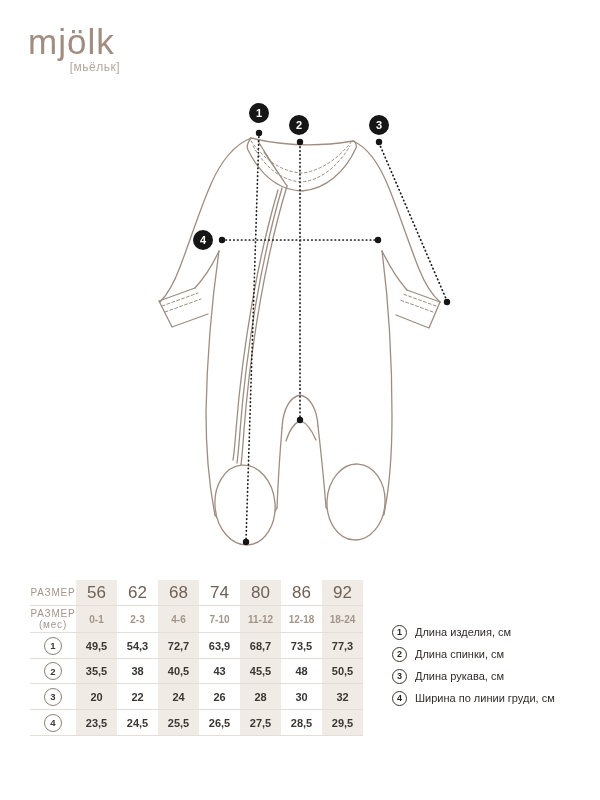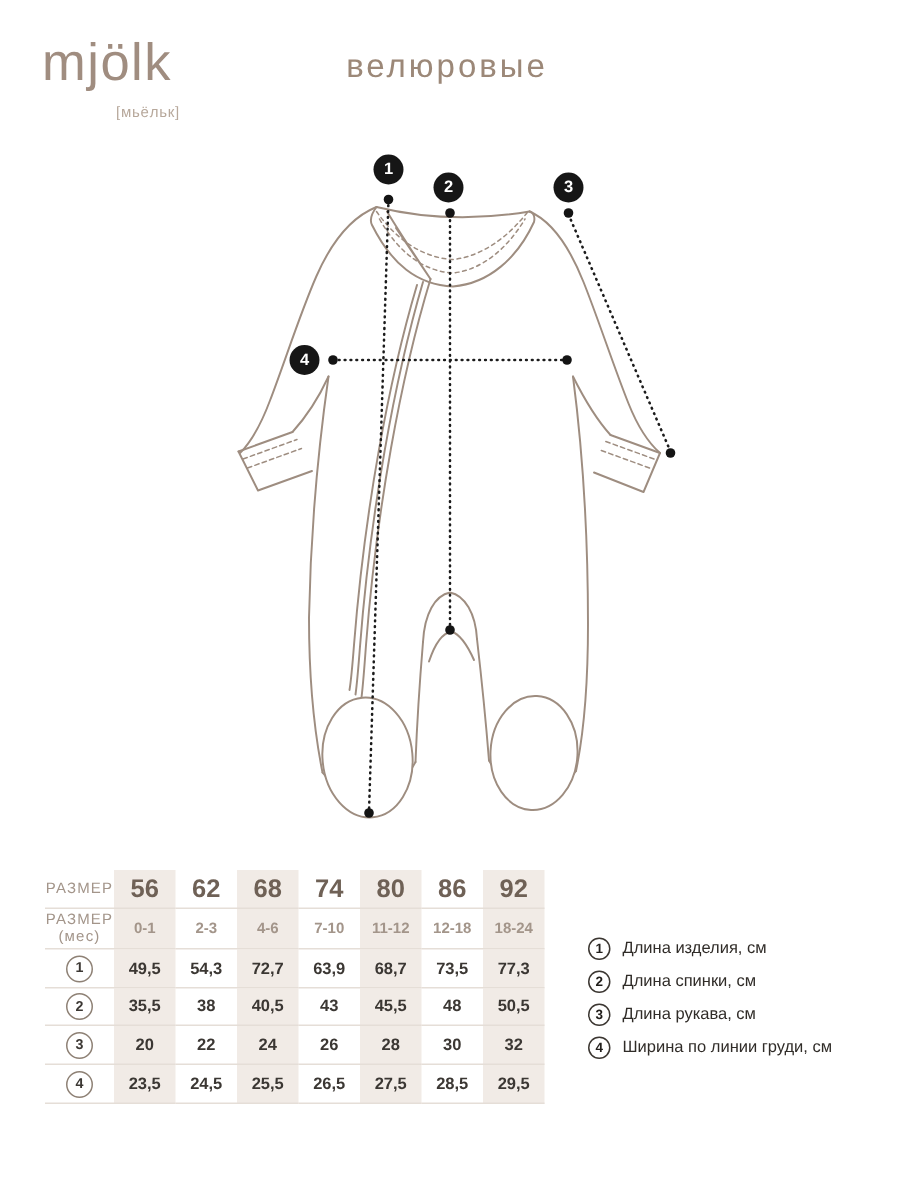--- a/index.html
+++ b/index.html
@@ -2,21 +2,21 @@
 <html><head>
 <meta charset="utf-8">
 <style>
   html,body{margin:0;padding:0;background:#fff;}
   .page{position:relative;width:596px;height:800px;background:#fff;overflow:hidden;
         font-family:"Liberation Sans",sans-serif;}
 
   
   .logo{position:absolute;left:28px;top:24px;width:92px;}
   .logo-text{font-size:35px;font-weight:300;color:#a08d80;letter-spacing:1px;line-height:1;}
-  .logo-sub{font-size:10px;color:#b7a89b;text-align:right;margin-top:11px;letter-spacing:.5px;}
+  .logo-sub{font-size:12px;color:#b7a89b;text-align:right;margin-top:1px;letter-spacing:.5px;}
 
   
   .title-block{position:absolute;left:0;right:0;top:28px;text-align:center;color:#9c8878;}
   .title-main{font-size:26px;font-weight:700;letter-spacing:1px;line-height:1.05;}
   .title-sub{font-size:22px;font-weight:400;letter-spacing:2px;margin-top:3px;}
 
   
   svg.drawing{position:absolute;left:0;top:0;width:600px;height:800px;}
 
   .marker{position:absolute;width:20px;height:20px;border-radius:50%;background:#161616;
@@ -25,21 +25,21 @@
   .m1{left:249px;top:103px}.m2{left:289px;top:115px}.m3{left:369px;top:115px}.m4{left:193px;top:230px}
 
   
   .size-table{position:absolute;left:30px;top:580px;display:grid;
               grid-template-columns:46px repeat(7,41px);
               grid-template-rows:26px 27px 26px 25px 26px 26px;}
   .cell{display:flex;align-items:center;justify-content:center;
         border-bottom:1px solid #e5ded7;}
   .cell.alt{background:#f1ebe6;}
   .c-rowlabel{font-size:10px;color:#a3958a;letter-spacing:.8px;flex-direction:column;line-height:1.15;}
-  .c-size{font-size:17px;font-weight:700;color:#6f6156;}
+  .c-size{font-size:17px;font-weight:400;color:#6f6156;}
   .c-age{font-size:10px;color:#a3958a;font-weight:bold;}
   .c-val{font-size:11px;font-weight:600;color:#3b3733;}
   .num-badge{width:16px;height:16px;border-radius:50%;border:1px solid #8e8175;
              display:flex;align-items:center;justify-content:center;
              font-size:9.5px;font-weight:700;color:#3b3733;background:#fff;}
 
   
   .legend{position:absolute;left:392px;top:621px;}
   .legend-item{display:flex;align-items:center;height:22px;gap:8px;}
   .legend-circle{width:15px;height:15px;border-radius:50%;border:1.2px solid #3b3631;
@@ -55,21 +55,20 @@
 <body>
 
 <div class="page">
 
   <div class="logo">
     <div class="logo-text">mjölk</div>
     <div class="logo-sub">[мьёльк]</div>
   </div>
 
   <div class="title-block">
-    <div class="title-sub">велюровые</div>
   </div>
 
   <svg class="drawing" viewBox="0 0 600 800">
     <g fill="none" stroke="#9e8d80" stroke-width="1.3" stroke-linecap="round" stroke-linejoin="round">
 
       <path d="M251,138 Q300,150 353,141"></path>
       <path d="M251,138 C248,142 246,146 248,150 C261,176 278,190 302,191 C326,189 345,172 356,148 C357,144 355,141 353,141"></path>
       <path d="M253,146 C266,169 283,181 302,182 C321,180 338,166 350,146" stroke-dasharray="2.5,2.5" stroke-width="1"></path>
       <path d="M251,141 C265,161 283,172 302,173 C321,171 339,158 352,141" stroke-dasharray="2.5,2.5" stroke-width="1"></path>
 

